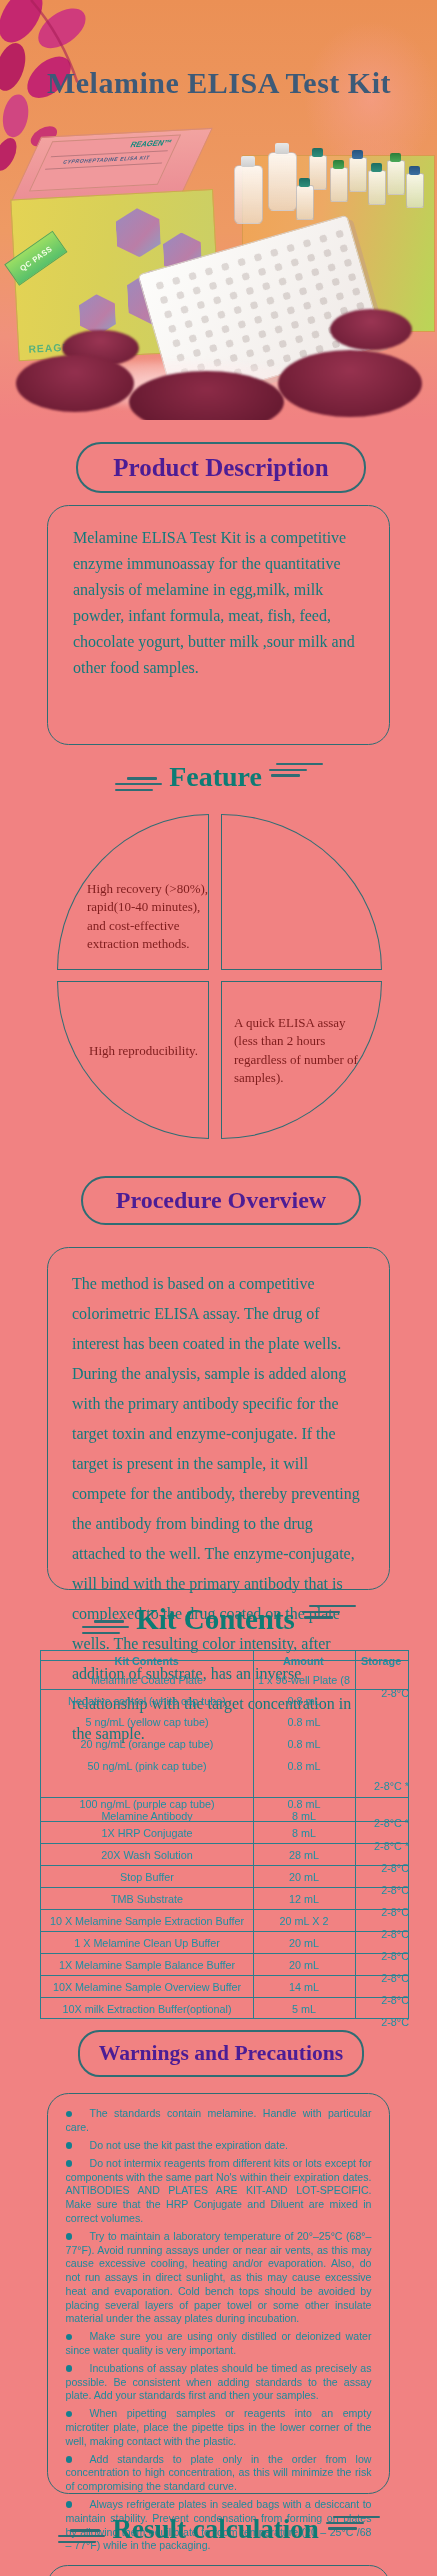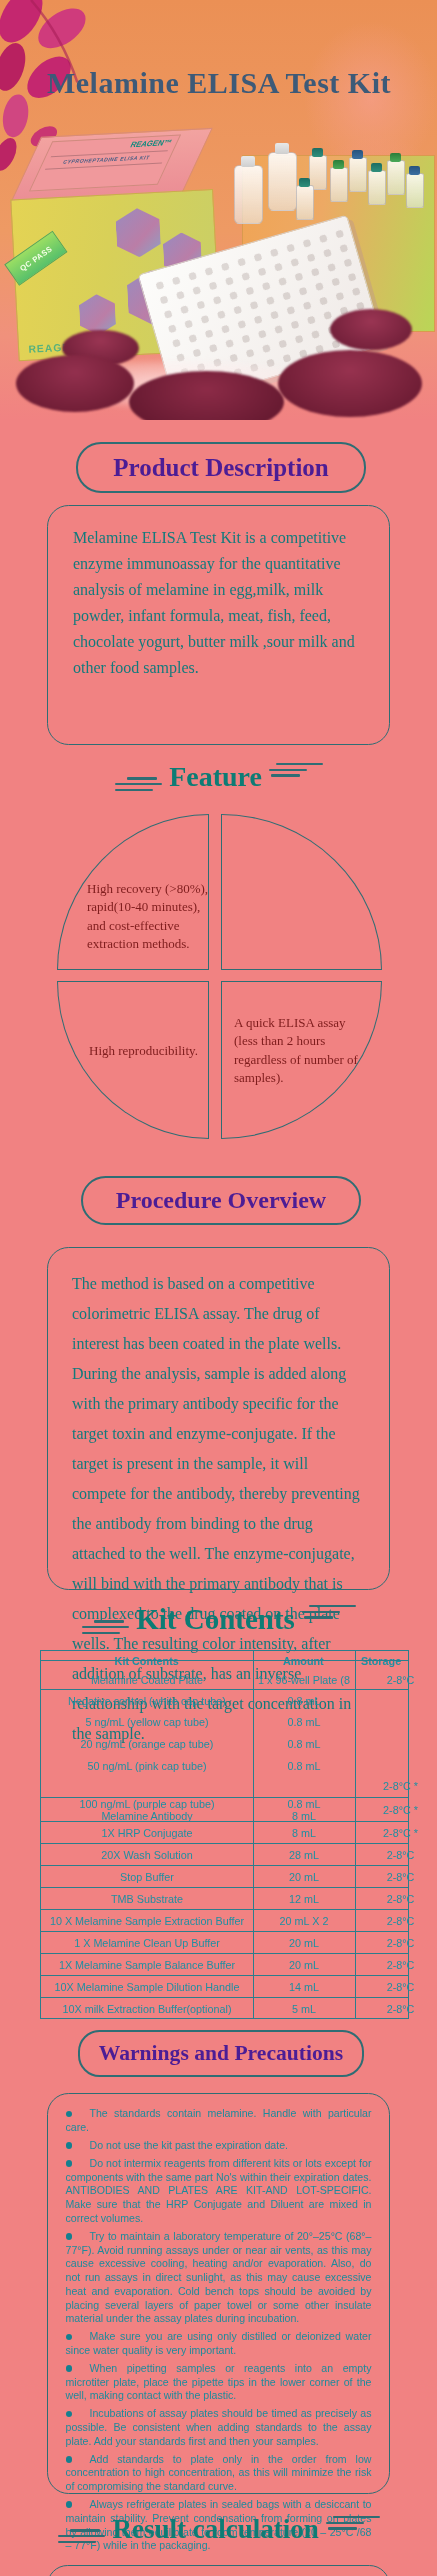--- a/index.html
+++ b/index.html
@@ -101,21 +101,21 @@
   .vline{position:absolute;top:0;bottom:0;width:1px;background:#2c7d8c;}
   .v1{left:212px;} .v2{left:314px;}
   .thead{position:relative;height:19.6px;display:flex;align-items:center;font-weight:bold;}
   .thead .hc{text-align:center;}
   .hc0{width:212px;} .hc1{width:102px;} .hc2{width:54px;}
   .strike{position:absolute;left:0;right:0;top:9.3px;height:1px;background:#2c7d8c;}
   .trow{position:relative;border-top:1px solid #2c7d8c;box-sizing:border-box;}
   .trow:first-of-type{border-top:none;}
   .tline{display:flex;align-items:center;}
   .tc0{width:212px;text-align:center;} .tc1{width:102px;text-align:center;}
-  .stor{position:absolute;left:333px;width:53px;text-align:center;}
+  .stor{position:absolute;left:315px;width:53px;text-align:right;margin-top:13px;}
   .stor.center{top:50%;transform:translateY(-50%);}
   .stor.bottom{bottom:5.2px;}
 
   
   .warnbox{position:absolute;left:47px;top:2093px;width:343px;height:401px;box-sizing:border-box;
         border:1.5px solid #2f6d74;border-radius:21.6px;padding:13.4px 17.5px;
         font-family:"Liberation Sans",sans-serif;color:#1d8b9c;font-size:10.6px;line-height:1.3;}
   .bullet{margin:0 0 4.1px 0;text-align:justify;}
   .bullet .dot{display:inline-block;width:24px;color:#157f8f;}
   .bullet .dot i{display:inline-block;width:6.7px;height:6.7px;border-radius:50%;background:#157f8f;}
@@ -334,21 +334,21 @@
         </div>
         <div class="trow" style="height: 22px;">
           <div class="tline" style="height: 22px;">
             <div class="tc0">1X Melamine Sample Balance Buffer</div>
             <div class="tc1">20 mL</div>
           </div>
           <div class="stor center">2-8°C</div>
         </div>
         <div class="trow" style="height: 22px;">
           <div class="tline" style="height: 22px;">
-            <div class="tc0">10X Melamine Sample Dilution Handle</div>
+            <div class="tc0">10X Melamine Sample Overview Buffer</div>
             <div class="tc1">14 mL</div>
           </div>
           <div class="stor center">2-8°C</div>
         </div>
         <div class="trow" style="height: 22px;">
           <div class="tline" style="height: 22px;">
             <div class="tc0">10X milk Extraction Buffer(optional)</div>
             <div class="tc1">5 mL</div>
           </div>
           <div class="stor center">2-8°C</div>
@@ -360,22 +360,22 @@
     <span>Warnings and Precautions</span>
   </div>
 
   <div class="warnbox">
     <div id="warn-list">
         <p class="bullet"><span class="dot"><i></i></span><span>The standards contain melamine. Handle with particular care.</span></p>
         <p class="bullet"><span class="dot"><i></i></span><span>Do not use the kit past the expiration date.</span></p>
         <p class="bullet"><span class="dot"><i></i></span><span>Do not intermix reagents from different kits or lots except for components with the same part No's within   their   expiration   dates. ANTIBODIES  AND PLATES   ARE   KIT-AND LOT-SPECIFIC.   Make sure that the HRP Conjugate and Diluent are mixed in correct volumes.</span></p>
         <p class="bullet"><span class="dot"><i></i></span><span>Try to maintain a laboratory temperature of 20°–25°C (68°–77°F). Avoid running assays under or near air vents, as this may cause excessive cooling, heating and/or evaporation. Also, do not run assays  in  direct sunlight,  as this may cause excessive   heat and evaporation. Cold   bench tops should be avoided by placing several layers of paper towel or some other insulate material under the assay plates during incubation.</span></p>
         <p class="bullet"><span class="dot"><i></i></span><span>Make sure you are using only distilled or deionized water since water quality is very important.</span></p>
+        <p class="bullet"><span class="dot"><i></i></span><span>Incubations of assay plates should be timed as precisely as possible. Be consistent when adding standards to the assay plate. Add your standards first and then your samples.</span></p>
         <p class="bullet"><span class="dot"><i></i></span><span>When pipetting samples or reagents   into an empty microtiter plate, place the pipette tips in the lower corner of the well, making contact with the plastic.</span></p>
-        <p class="bullet"><span class="dot"><i></i></span><span>Incubations of assay plates should be timed as precisely as possible. Be consistent when adding standards to the assay plate. Add your standards first and then your samples.</span></p>
         <p class="bullet"><span class="dot"><i></i></span><span>Add standards   to plate only in the order from low concentration to high concentration, as this will minimize the risk of compromising the standard curve.</span></p>
         <p class="bullet"><span class="dot"><i></i></span><span>Always refrigerate plates in sealed bags with a desiccant to maintain stability.  Prevent condensation from forming on plates by allowing them equilibrate to room temperature    (20 – 25°C /68 – 77°F) while in the packaging.</span></p>
       </div>
   </div>
 
   <div class="sec-heading" style="top:2514px;font-size:27px;">
     <span class="fl fl-left">
         <span></span>
         <span></span>
         <span></span>

